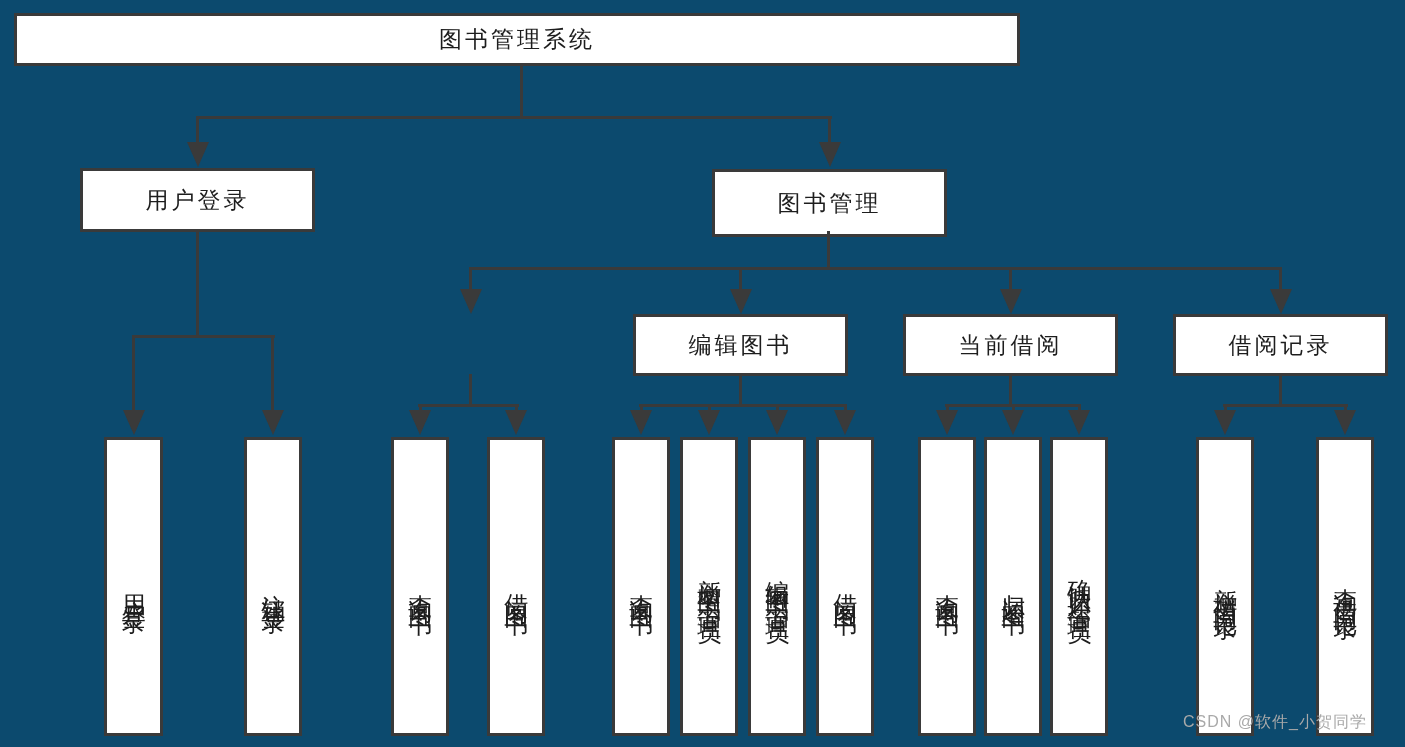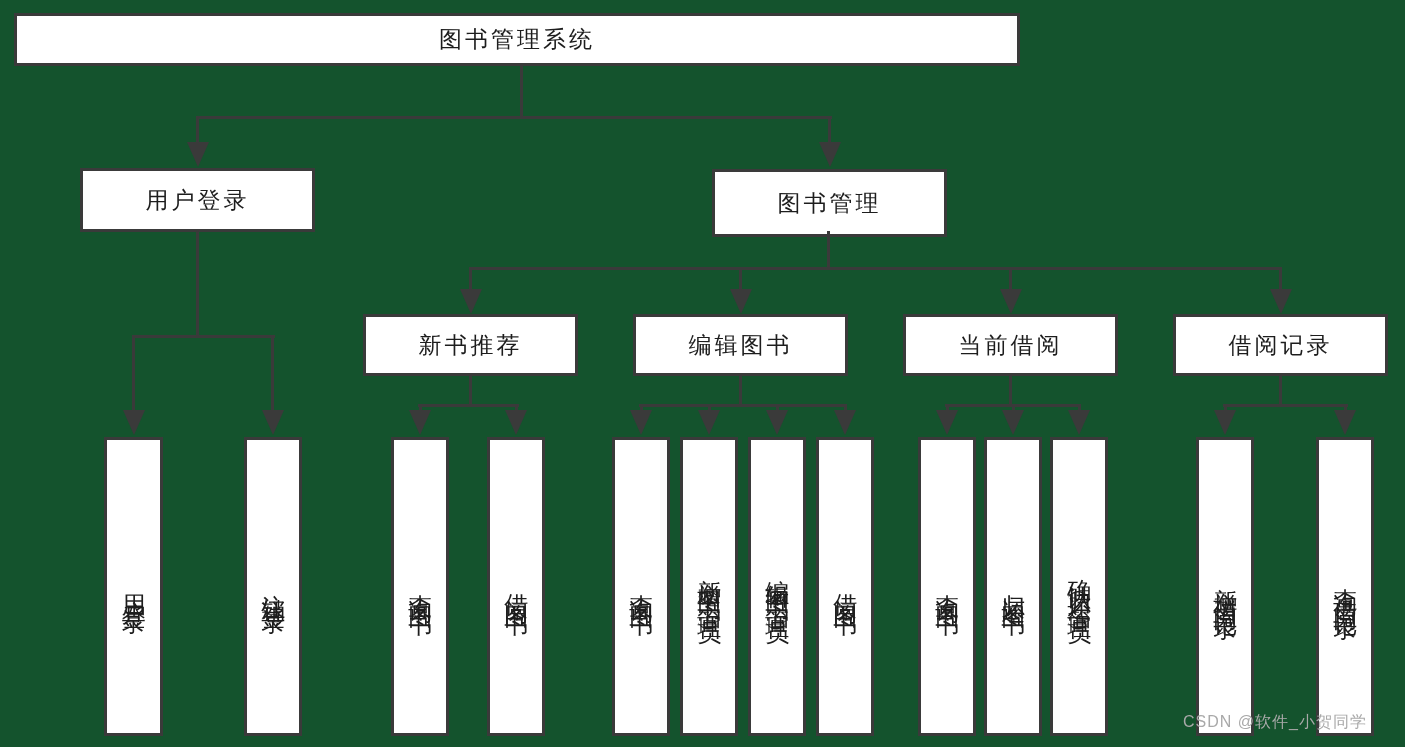--- a/index.html
+++ b/index.html
@@ -2,21 +2,21 @@
 <html><head>
 <meta charset="utf-8">
 <style>
   * { box-sizing: border-box; margin: 0; padding: 0; }
   html, body { background: #ffffff; }
   body { font-family: "Liberation Sans", sans-serif; }
   .canvas {
     position: relative;
     width: 1405px;
     height: 747px;
-    background: #14532d;
+    background: #0c4a6e;
     overflow: hidden;
   }
   .box {
     position: absolute;
     border: 3px solid #3a3a3a;
     background: #ffffff;
     display: flex;
     align-items: center;
     justify-content: center;
   }
@@ -88,23 +88,20 @@
   <div class="hline" style="left:469px;top:267px;width:813px"></div>
   <div class="vline" style="left:469px;top:267px;height:24px"></div>
   <div class="arrow" style="left:460px;top:289px"></div>
   <div class="vline" style="left:739px;top:267px;height:24px"></div>
   <div class="arrow" style="left:730px;top:289px"></div>
   <div class="vline" style="left:1009px;top:267px;height:24px"></div>
   <div class="arrow" style="left:1000px;top:289px"></div>
   <div class="vline" style="left:1279px;top:267px;height:24px"></div>
   <div class="arrow" style="left:1270px;top:289px"></div>
 
-  <div class="box" style="left:363px;top:314px;width:215px;height:62px">
-    <span class="lbl">新书推荐</span>
-  </div>
   <div class="box" style="left:633px;top:314px;width:215px;height:62px">
     <span class="lbl">编辑图书</span>
   </div>
   <div class="box" style="left:1173px;top:314px;width:215px;height:62px">
     <span class="lbl">借阅记录</span>
   </div>
   <div class="box" style="left:903px;top:314px;width:215px;height:62px">
     <span class="lbl">当前借阅</span>
   </div>
 

